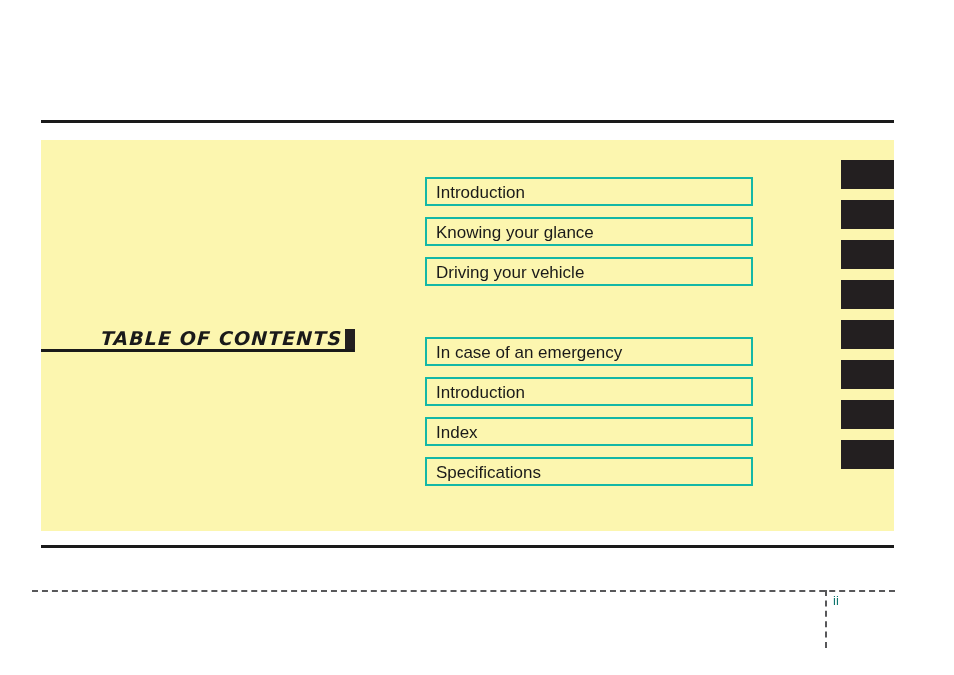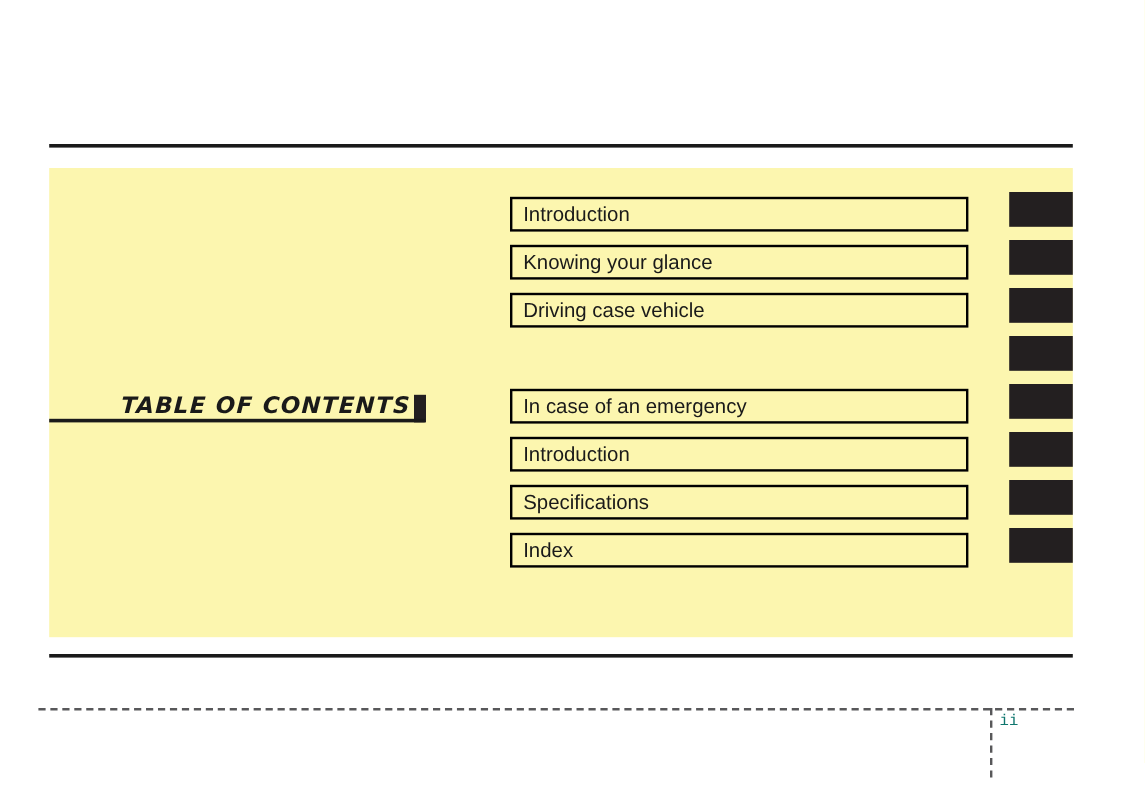--- a/index.html
+++ b/index.html
@@ -86,24 +86,24 @@
     top: 20px;     
     width: 453px;
   }
   .row {
     position: relative;
     height: 40px;
   }
   .row-box {
     position: absolute;
     left: 0;
-    top: 4px;
-    width: 382px;
+    top: 17px;
+    width: 328px;
     height: 29px;
-    border: 2px solid #000000;
+    border: 2px solid #14b8a6;
     box-sizing: border-box;
     background: transparent;
   }
   .row-label {
     position: absolute;
     left: 9px;
     top: 50%;
     transform: translateY(-50%);
     font-family: "Liberation Sans", sans-serif;
     font-size: 17px;
@@ -134,21 +134,21 @@
     left: 825px;
     top: 590px;
     width: 0;
     height: 58px;
     border-left: 2px dashed #58585a;
   }
   .folio {
     position: absolute;
     left: 833px;
     top: 594px;
-    font-family: Liberation Mono, monospace;
+    font-family: Liberation Sans, sans-serif;
     font-size: 13px;
     color: #0f766e;
     line-height: 1;
   }
 </style>
 </head>
 <body>
 
 <div class="page">
 
@@ -174,21 +174,21 @@
 
       <div class="row">
         <div class="row-box">
           <span class="row-label">Knowing your glance</span>
         </div>
         <div class="row-tab"></div>
       </div>
 
       <div class="row">
         <div class="row-box">
-          <span class="row-label">Driving case vehicle</span>
+          <span class="row-label">Driving your vehicle</span>
         </div>
         <div class="row-tab"></div>
       </div>
 
       <div class="row">
         <div class="row-tab"></div>
       </div>
 
       <div class="row">
         <div class="row-box">
@@ -199,28 +199,28 @@
 
       <div class="row">
         <div class="row-box">
           <span class="row-label">Introduction</span>
         </div>
         <div class="row-tab"></div>
       </div>
 
       <div class="row">
         <div class="row-box">
+          <span class="row-label">Index</span>
+        </div>
+        <div class="row-tab"></div>
+      </div>
+
+      <div class="row">
+        <div class="row-box">
           <span class="row-label">Specifications</span>
-        </div>
-        <div class="row-tab"></div>
-      </div>
-
-      <div class="row">
-        <div class="row-box">
-          <span class="row-label">Index</span>
         </div>
         <div class="row-tab"></div>
       </div>
 
     </div>
   </div>
 
   <div class="rule rule-bottom"></div>
 
   <div class="crop-h"></div>

